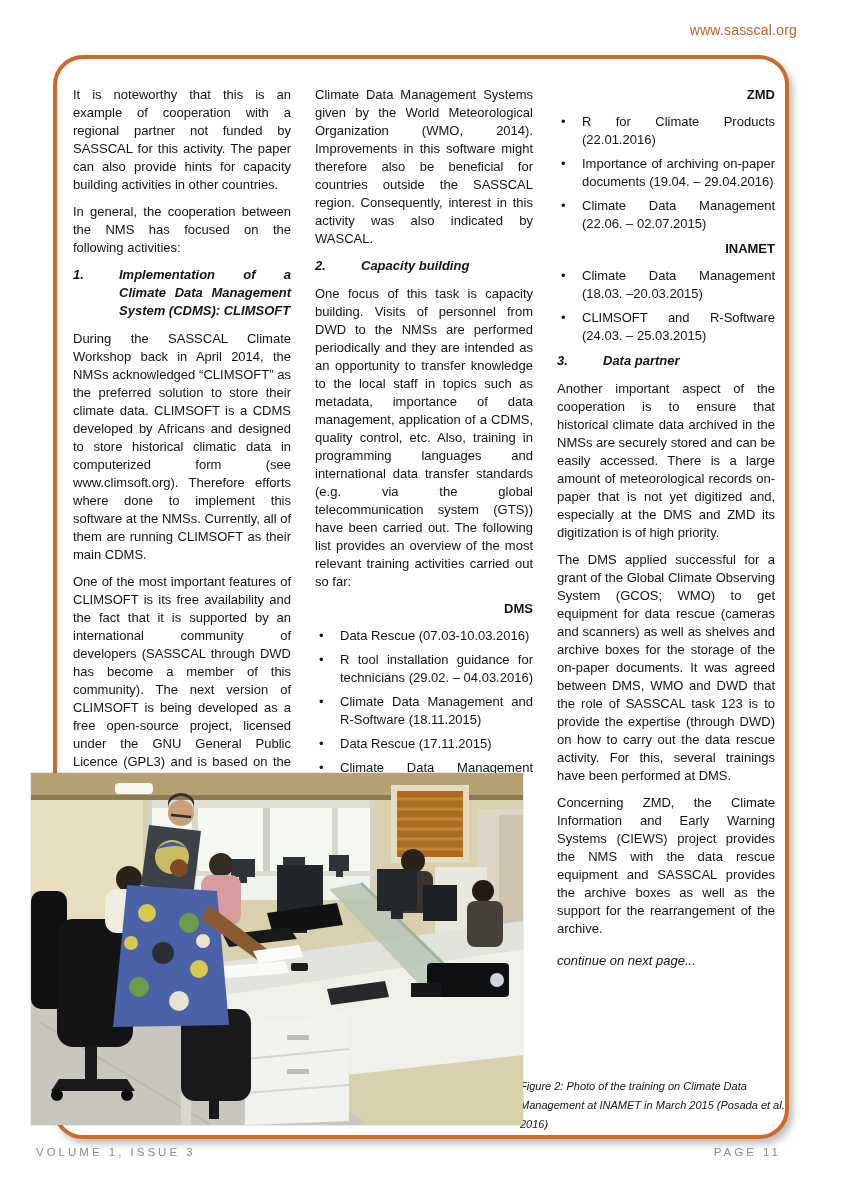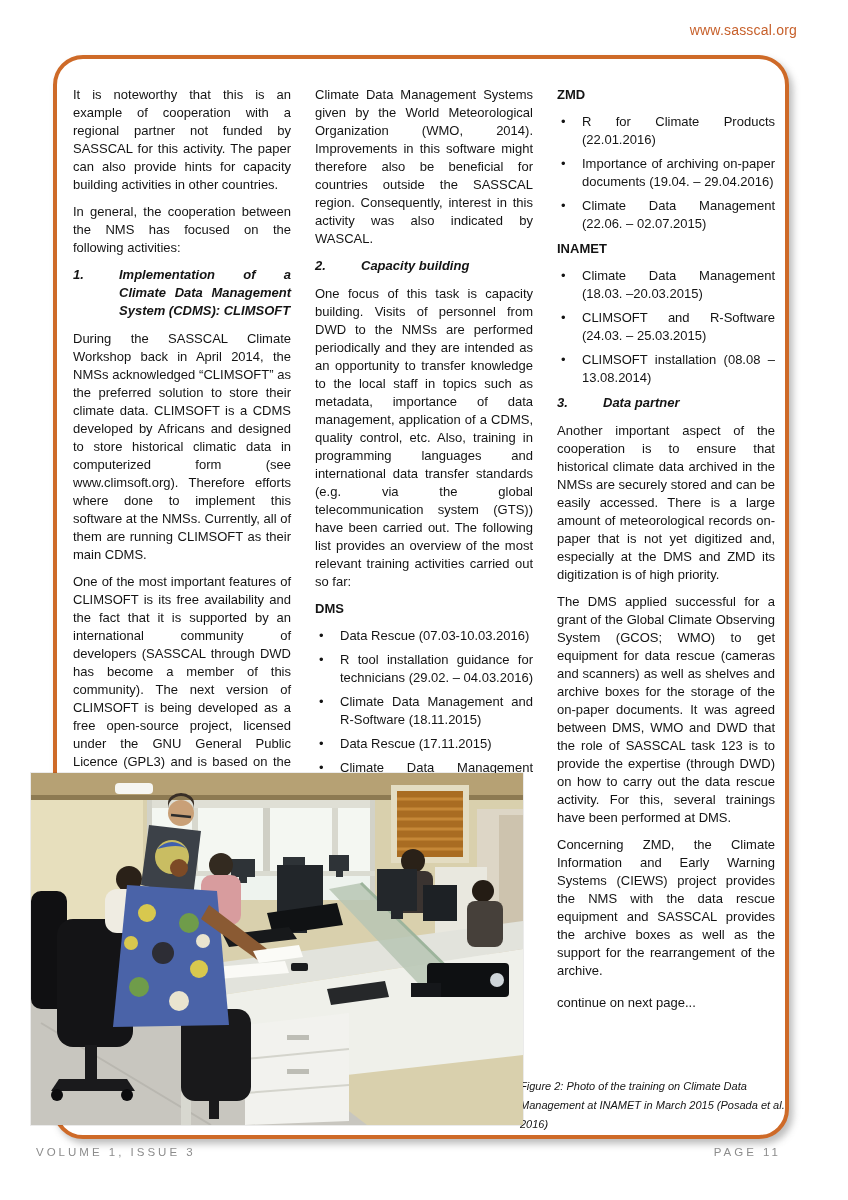--- a/index.html
+++ b/index.html
@@ -18,27 +18,27 @@
   }
   .columns{
     position:absolute;left:73px;top:86px;width:702px;
     display:flex;gap:24px;z-index:2;
   }
   .col{width:218px;font-size:13px;line-height:18px;}
   .col p{margin:0 0 9px;text-align:justify;}
   .num-heading{display:flex;font-weight:bold;font-style:italic;margin:5px 0 10px;}
   .num-heading .num{width:46px;flex:none;}
   .num-heading .num-text{flex:1;text-align:justify;}
-  .mini-heading{font-weight:bold;margin:4px 0 9px;}
+  .mini-heading{font-weight:bold;margin:4px 0 9px;text-align:right;}
   ul.bullets{list-style:none;margin:0 0 7px;padding:0;}
   ul.bullets li{
     position:relative;padding-left:25px;margin:0 0 6px;text-align:justify;
   }
   ul.bullets li::before{content:"\2022";position:absolute;left:4px;top:0;}
-  .continue-line{text-align:right;margin-top:14px !important;}
+  .continue-line{text-align:right;margin-top:14px !important;font-style:italic;}
   .figure{
     position:absolute;left:31px;top:773px;width:492px;height:352px;z-index:5;
     box-shadow:0 0 0 1px rgba(0,0,0,.08);
   }
   .figure svg{display:block;width:100%;height:100%;}
   .figure-caption{
     position:absolute;left:520px;top:1077px;width:266px;z-index:3;
     font-style:italic;font-size:11px;line-height:19px;text-align:left;
   }
   .footer{
@@ -88,21 +88,20 @@
     <div class="mini-heading" style="margin-top:0;">ZMD</div>
     <ul class="bullets">
       <li>R for Climate Products (22.01.2016)</li>
       <li>Importance of archiving on-paper documents (19.04. – 29.04.2016)</li>
       <li>Climate Data Management (22.06. – 02.07.2015)</li>
     </ul>
     <div class="mini-heading">INAMET</div>
     <ul class="bullets">
       <li>Climate Data Management (18.03. –20.03.2015)</li>
       <li>CLIMSOFT and R-Software (24.03. – 25.03.2015)</li>
-      <li>CLIMSOFT installation (08.08 – 13.08.2014)</li>
     </ul>
     <div class="num-heading">
       <span class="num">3.</span>
       <span class="num-text">Data partner</span>
     </div>
     <p>Another important aspect of the cooperation is to ensure that historical climate data archived in the NMSs are securely stored and can be easily accessed. There is a large amount of meteorological records on-paper that is not yet digitized and, especially at the DMS and ZMD its digitization is of high priority.</p>
     <p>The DMS applied successful for a grant of the Global Climate Observing System (GCOS; WMO) to get equipment for data rescue (cameras and scanners) as well as shelves and archive boxes for the storage of the on-paper documents. It was agreed between DMS, WMO and DWD that the role of SASSCAL task 123 is to provide the expertise (through DWD) on how to carry out the data rescue activity. For this, several trainings have been performed at DMS.</p>
     <p>Concerning ZMD, the Climate Information and Early Warning Systems (CIEWS) project provides the NMS with the data rescue equipment and SASSCAL provides the archive boxes as well as the support for the rearrangement of the archive.</p>
     <p class="continue-line">continue on next page...</p>
   </div>

